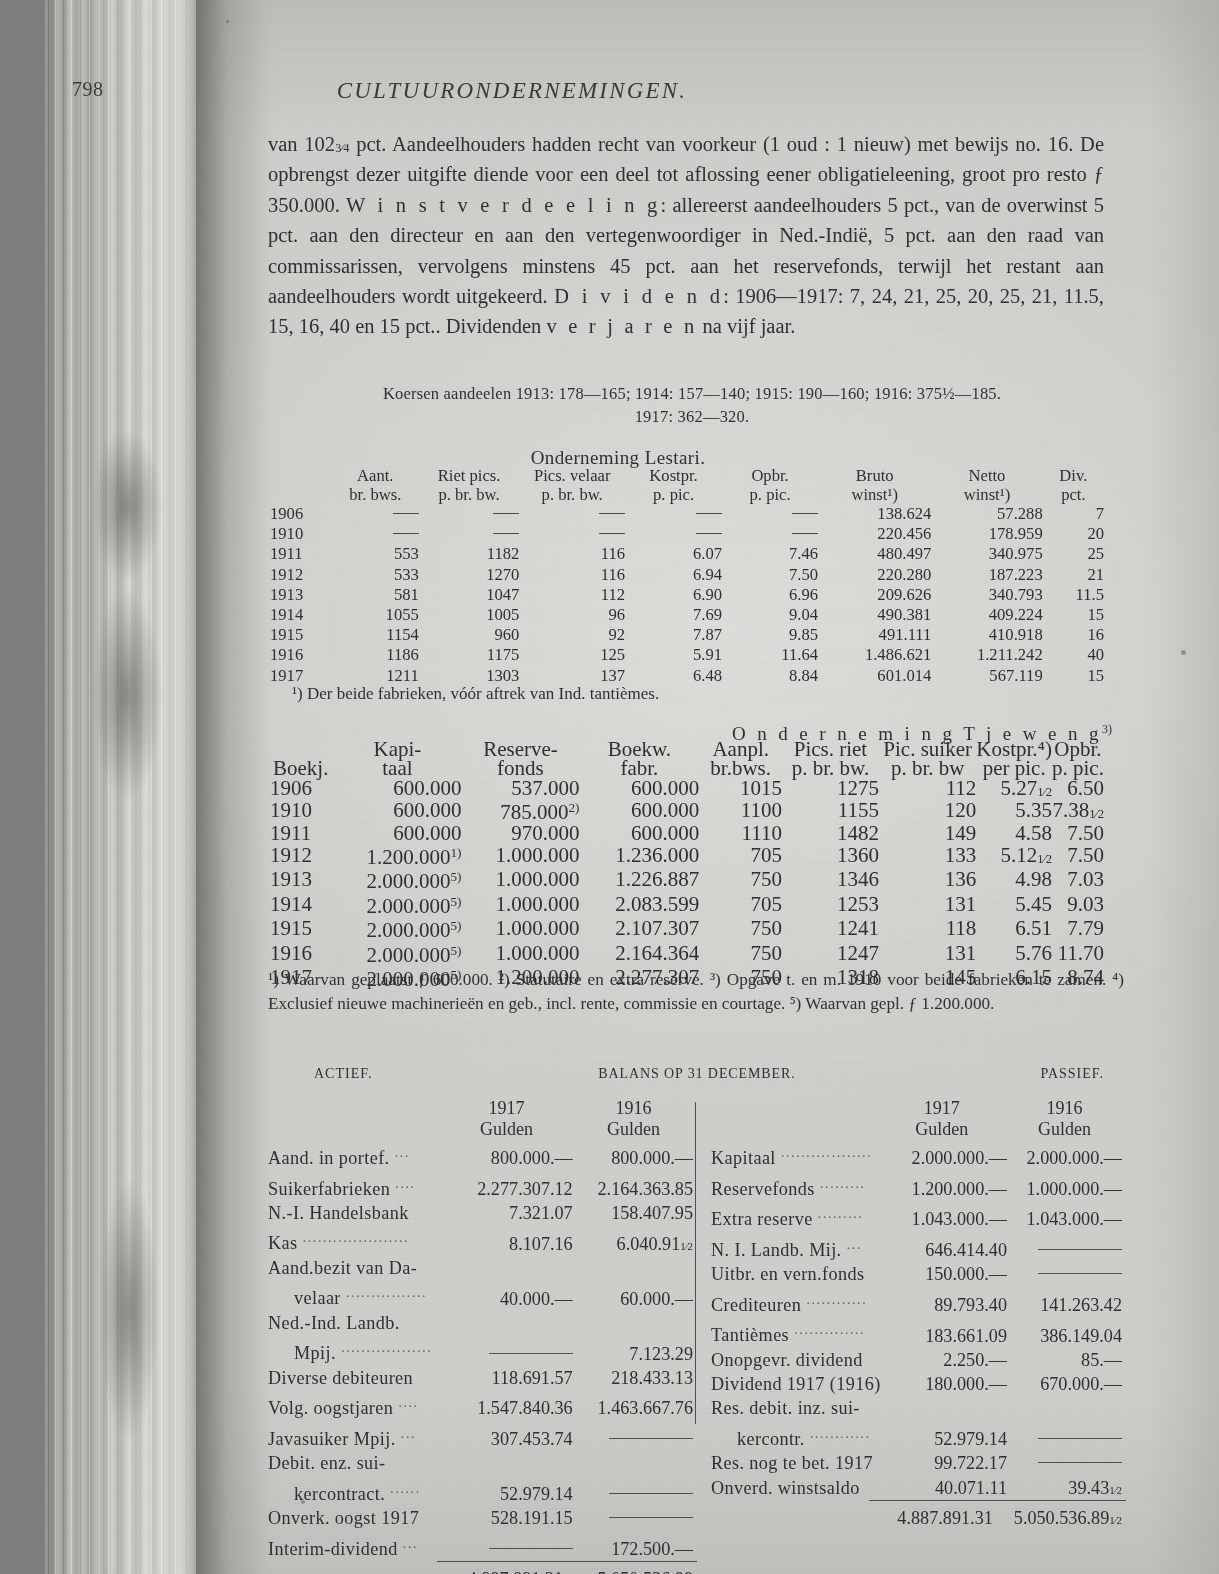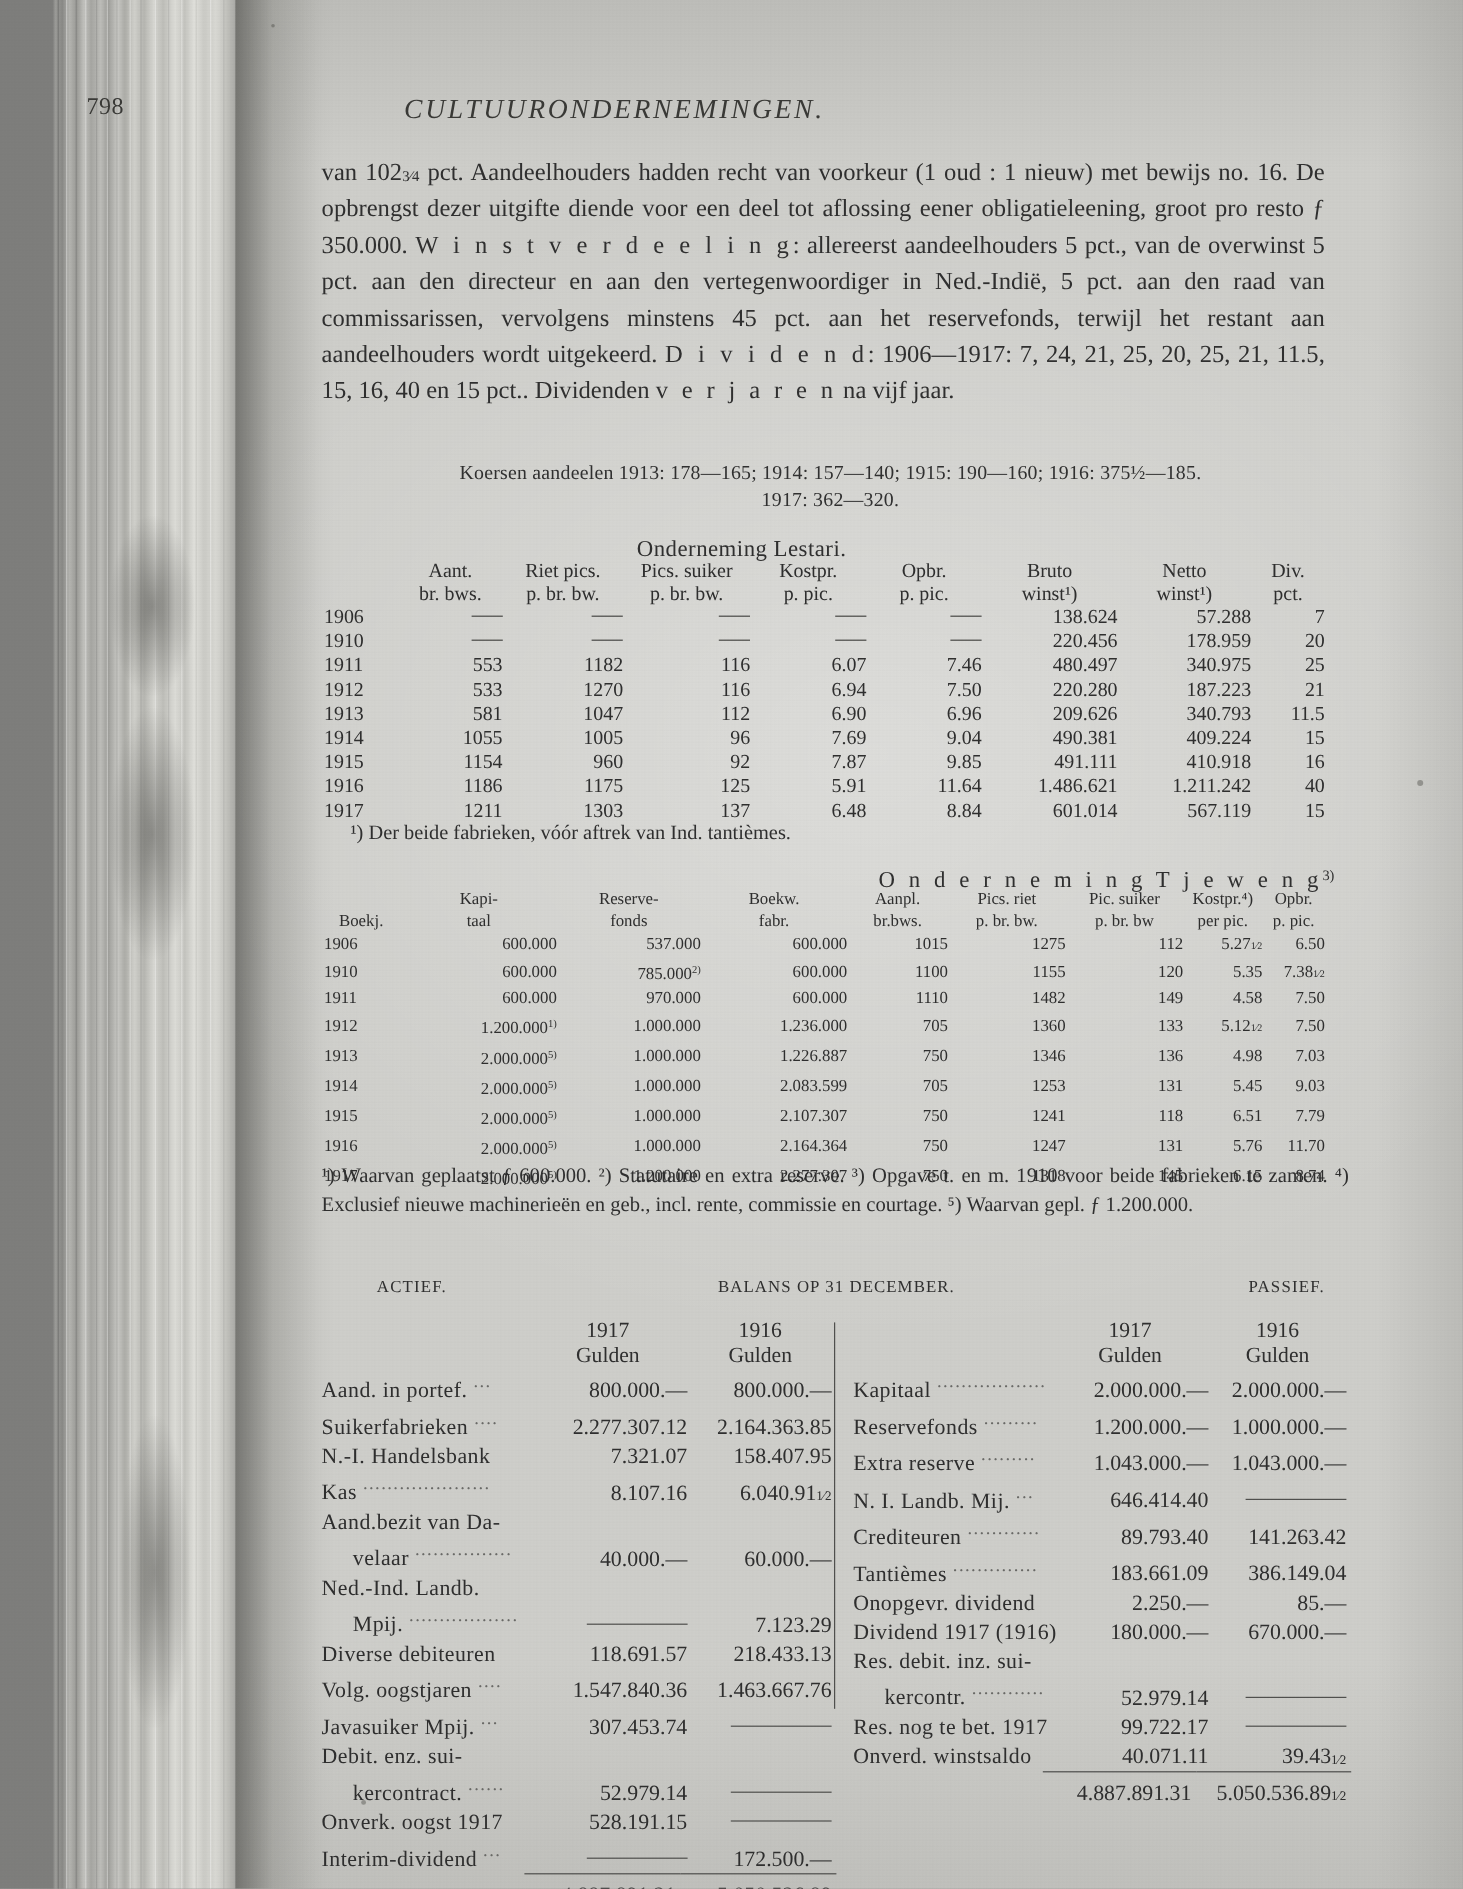--- a/index.html
+++ b/index.html
@@ -110,21 +110,21 @@
     position:absolute;left:292px;top:684px;font-size:17px;color:#303030;
   }
 
   #t2-title{
     position:absolute;left:276px;top:722px;width:836px;text-align:right;
     font-size:19px;color:#303030;
   }
   #t2-title .sp{letter-spacing:3.4px;}
   #tbl-tjeweng{
     position:absolute;left:268px;top:740px;width:836px;
-    font-size:14px;color:#2f2f2f;
+    font-size:21px;color:#2f2f2f;
   }
   #tbl-tjeweng td{height:20.2px;line-height:20.2px;text-align:right;white-space:nowrap;}
   #tbl-tjeweng thead td{text-align:center;height:19px;line-height:19px;}
   #tbl-tjeweng td.yr{text-align:left;padding-left:2px;}
 
   #t2-notes{
     position:absolute;left:268px;top:968px;width:856px;
     font-size:17.2px;line-height:24.2px;color:#303030;text-align:justify;
   }
   sup{font-size:.63em;vertical-align:.55em;}
@@ -206,21 +206,21 @@
     <div>1917: 362—320.</div>
   </div>
 
   <div id="t1-title">Onderneming Lestari.</div>
   <table id="tbl-lestari">
     <thead>
       <tr>
         <td style="width:68px;"></td>
         <td style="width:92px;">Aant.</td>
         <td style="width:106px;">Riet pics.</td>
-        <td style="width:110px;">Pics. suiker</td>
+        <td style="width:110px;">Pics. velaar</td>
         <td style="width:104px;">Kostpr.</td>
         <td style="width:104px;">Opbr.</td>
         <td style="width:120px;">Bruto</td>
         <td style="width:118px;">Netto</td>
         <td style="width:66px;">Div.</td>
       </tr>
       <tr>
         <td></td>
         <td>br. bws.</td>
         <td>p. br. bw.</td>
@@ -607,20 +607,25 @@
                 <td class="lbl">Extra reserve <span class="lead">.........</span></td>
                 <td class="v">1.043.000.—</td>
                 <td class="v">1.043.000.—</td>
               </tr>
               <tr>
                 <td class="lbl">N. I. Landb. Mij. <span class="lead">...</span></td>
                 <td class="v">646.414.40</td>
                 <td class="v"><span class="vdash"></span></td>
               </tr>
               <tr>
+                <td class="lbl">Uitbr. en vern.fonds</td>
+                <td class="v">150.000.—</td>
+                <td class="v"><span class="vdash"></span></td>
+              </tr>
+              <tr>
                 <td class="lbl">Crediteuren <span class="lead">............</span></td>
                 <td class="v">89.793.40</td>
                 <td class="v">141.263.42</td>
               </tr>
               <tr>
                 <td class="lbl">Tantièmes <span class="lead">..............</span></td>
                 <td class="v">183.661.09</td>
                 <td class="v">386.149.04</td>
               </tr>
               <tr>

